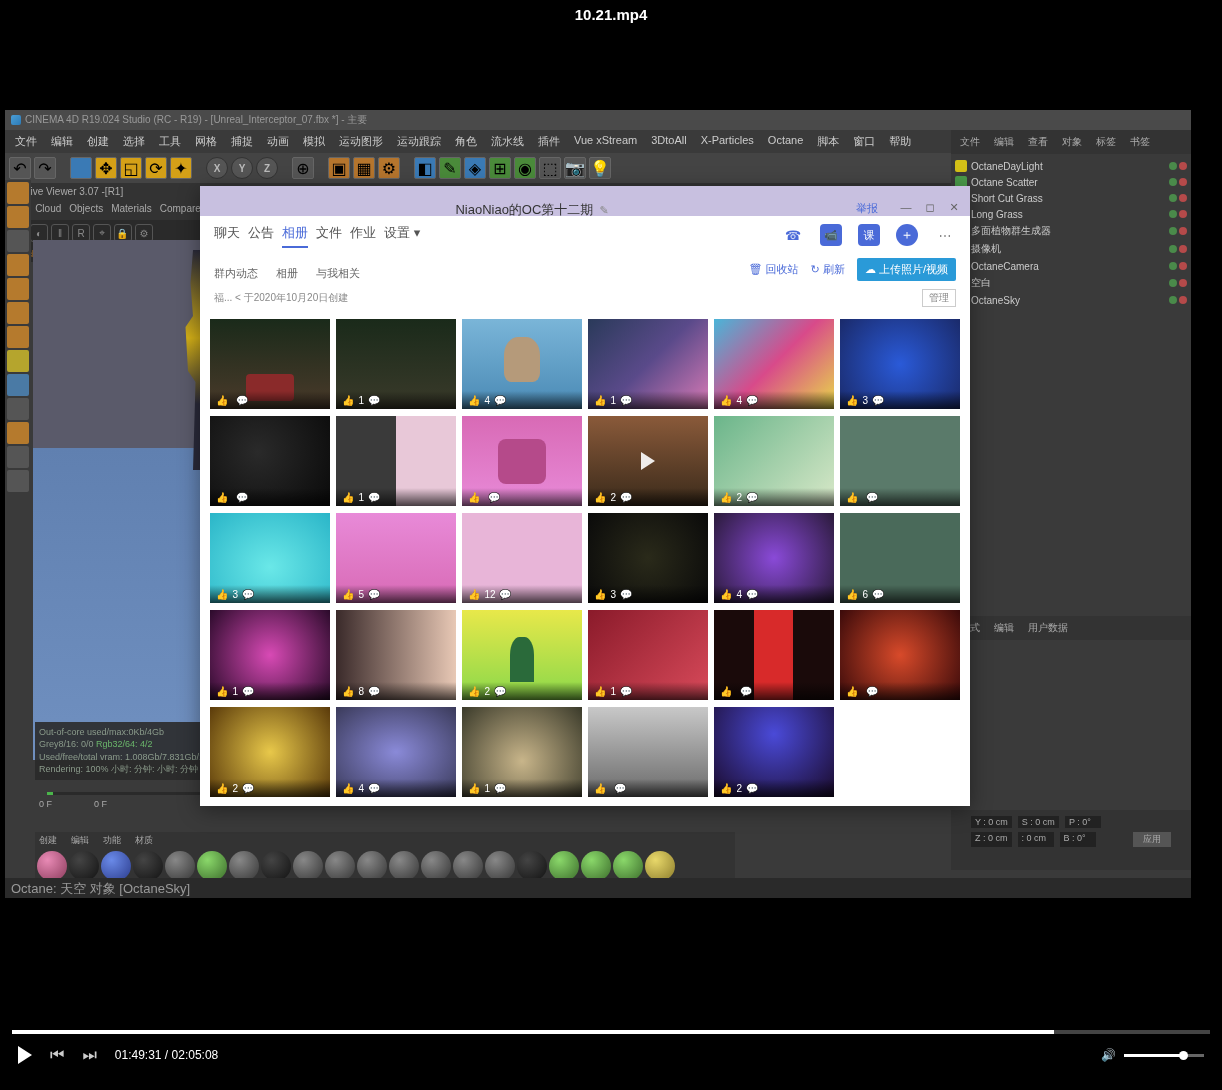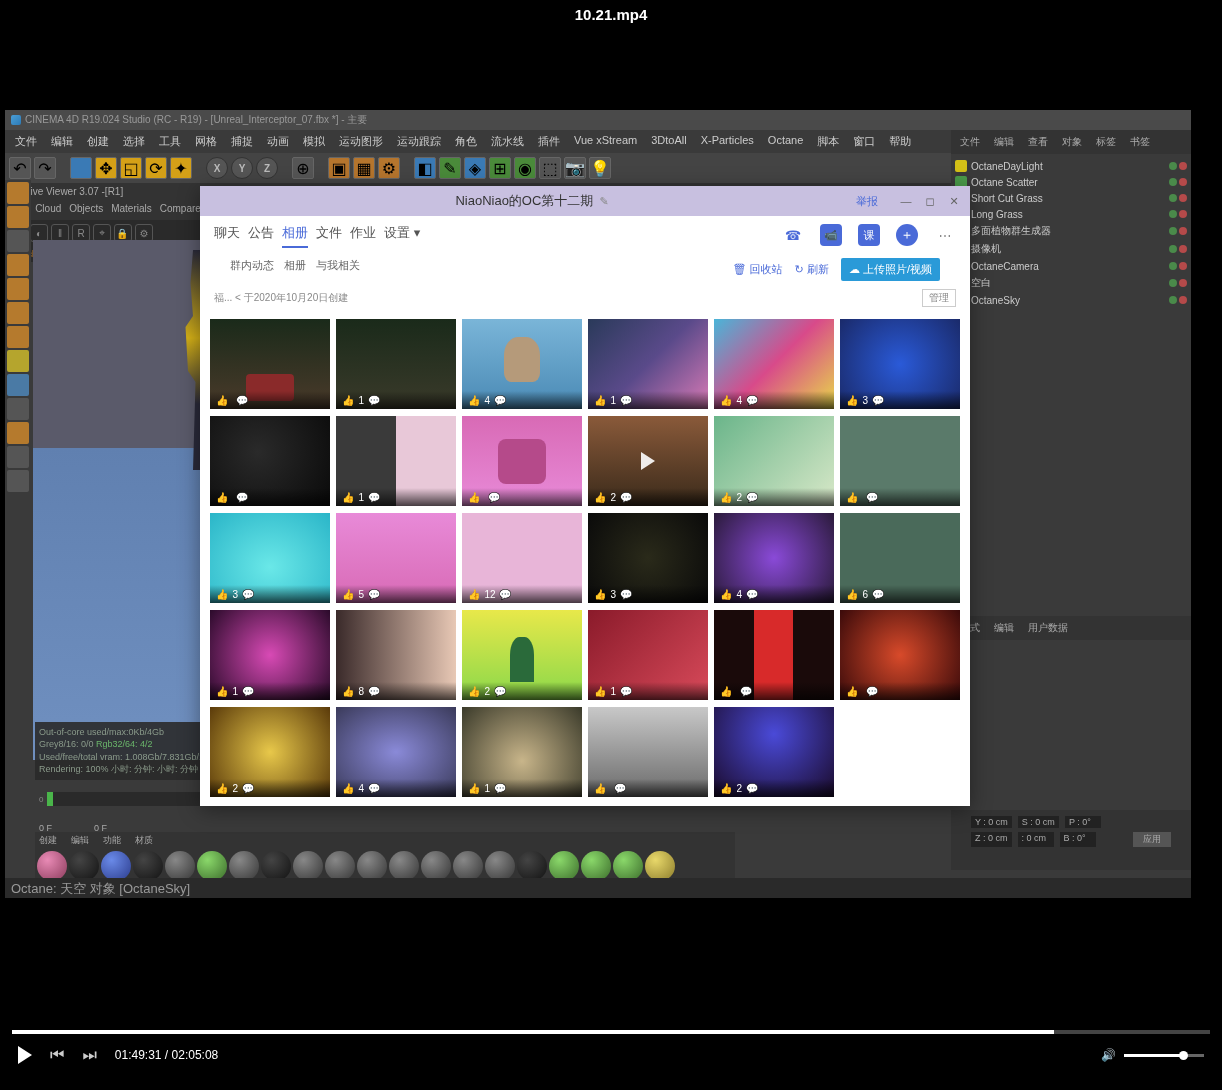--- a/index.html
+++ b/index.html
@@ -29,21 +29,21 @@
 .vtool.orange{background:#b57a2d}
 .vtool.blue{background:#4a7aa5}
 .vtool.yellow{background:#b5a52d}
 .viewport{position:absolute;left:28px;top:130px;width:700px;height:520px;background:linear-gradient(180deg,#5a5a6a 0%,#5a5a6a 40%,#6080b0 40%,#7090c0 100%)}
 .char-silhouette{position:absolute;left:140px;top:10px;width:50px;height:220px;background:linear-gradient(180deg,#2a2a3a,#d4b017 40%,#2a2a3a 70%);clip-path:polygon(40% 0,60% 0,70% 15%,65% 30%,80% 35%,75% 55%,60% 60%,65% 100%,40% 100%,45% 60%,30% 55%,25% 35%,40% 30%,35% 15%)}
 .render-info{position:absolute;left:30px;bottom:100px;background:rgba(42,42,42,.9);color:#8a9a8a;font-size:9px;padding:4px;line-height:1.4}
 .timeline{position:absolute;left:30px;bottom:70px;width:700px;height:22px;background:#3a3a3a;display:flex;align-items:center;gap:4px;padding:0 4px}
 .tl-track{flex:1;height:14px;background:#2a2a2a;position:relative}
 .tl-marker{position:absolute;left:0;width:6px;height:14px;background:#4ab54a}
 .tl-nums{font-size:8px;color:#888}
-.tl-controls{position:absolute;left:30px;bottom:43px;width:700px;height:18px;background:#3a3a3a;display:flex;align-items:center;gap:2px;padding:0 4px;font-size:9px;color:#aaa}
+.tl-controls{position:absolute;left:30px;bottom:67px;width:700px;height:18px;background:#3a3a3a;display:flex;align-items:center;gap:2px;padding:0 4px;font-size:9px;color:#aaa}
 .mat-area{position:absolute;left:30px;bottom:0;width:700px;height:48px;background:#333}
 .mat-tabs{display:flex;gap:4px;font-size:9px;color:#aaa;padding:2px 4px}
 .mat-grid{display:flex;gap:2px;padding:2px;flex-wrap:wrap}
 .mat-ball{width:30px;height:30px;border-radius:15px;background:radial-gradient(circle at 35% 30%,#888,#333)}
 .mat-ball.pink{background:radial-gradient(circle at 35% 30%,#e88ab5,#8a3a5a)}
 .mat-ball.blue{background:radial-gradient(circle at 35% 30%,#6a8ae8,#2a3a8a)}
 .mat-ball.green{background:radial-gradient(circle at 35% 30%,#8ad86a,#3a6a2a)}
 .mat-ball.yellow{background:radial-gradient(circle at 35% 30%,#e8d86a,#8a7a2a)}
 .mat-ball.dark{background:radial-gradient(circle at 35% 30%,#444,#111)}
 .right-panel{position:absolute;right:0;top:20px;width:240px;height:740px;background:#3a3a3a}
@@ -59,37 +59,37 @@
 .obj-dots{margin-left:auto;display:flex;gap:2px}
 .dot{width:8px;height:8px;border-radius:4px;background:#4a8a4a}
 .dot.r{background:#b54a4a}
 .coord-panel{position:absolute;right:0;bottom:10px;width:240px;height:60px;background:#333;padding:4px;font-size:9px;color:#aaa}
 .coord-row{display:flex;gap:6px;padding:2px 16px}
 .coord-field{background:#222;padding:1px 4px;min-width:36px}
 .coord-btn{background:#555;padding:1px 10px;margin-left:auto}
 .status-bar{position:absolute;bottom:-18px;left:0;width:100%;height:20px;background:#2a2a2a;color:#999;font-size:13px;padding:2px 6px}
 
 .gallery-win{position:absolute;left:200px;top:186px;width:770px;height:620px;background:#fff;box-shadow:0 4px 20px rgba(0,0,0,.4);display:flex;flex-direction:column}
-.gal-titlebar{background:#c8c0e0;height:28px;display:flex;align-items:center;padding:15px 8px;color:#333;font-size:13px}
+.gal-titlebar{background:#c8c0e0;height:28px;display:flex;align-items:flex-start;padding:15px 8px;color:#333;font-size:13px}
 .gal-title{flex:1;text-align:center}
 .gal-title-icon{color:#888;margin-left:6px;font-size:11px}
 .win-btns{display:flex;gap:8px;font-size:11px;color:#666}
 .win-btn{width:16px;text-align:center;cursor:pointer}
 .gal-headlink{color:#4a6ad8;font-size:11px;margin-right:20px}
 .gal-tabs{display:flex;gap:8px;padding:8px 14px 6px;font-size:13px;color:#555;align-items:flex-start}
 .gal-tab{cursor:pointer;padding-bottom:4px}
 .gal-tab.active{color:#4a6ad8;border-bottom:2px solid #4a6ad8}
 .gal-icons{margin-left:auto;display:flex;gap:16px;align-items:center}
 .gal-icon{width:22px;height:22px;border-radius:11px;display:flex;align-items:center;justify-content:center;font-size:13px;cursor:pointer}
 .gal-icon.phone{color:#4a6ad8}
 .gal-icon.video{background:#4a6ad8;color:#fff;border-radius:4px;font-size:11px}
 .gal-icon.cls{background:#4a6ad8;color:#fff;border-radius:4px;font-size:11px}
 .gal-icon.plus{background:#4a6ad8;color:#fff}
 .gal-icon.more{color:#666}
-.gal-subtabs{display:flex;gap:10px;padding:4px 30px;font-size:11px;color:#666;align-items:flex-start}
+.gal-subtabs{display:flex;gap:18px;padding:4px 14px;font-size:11px;color:#666;align-items:flex-end}
 .gal-subtabs .right{margin-left:auto;display:flex;gap:12px;align-items:center}
 .gal-upload{background:#2a9ad8;color:#fff;padding:4px 8px;font-size:11px;border-radius:2px;cursor:pointer}
 .gal-link{color:#4a6ad8;cursor:pointer}
 .gal-meta{padding:4px 14px;font-size:10px;color:#888;display:flex;align-items:center}
 .gal-meta .mgr{margin-left:auto;border:1px solid #ccc;padding:1px 6px;font-size:10px;cursor:pointer}
 .gal-grid{flex:1;overflow:auto;padding:8px 10px;display:grid;grid-template-columns:repeat(6,1fr);gap:6px;background:#fff}
 .thumb{position:relative;aspect-ratio:4/3;background:#333;overflow:hidden;cursor:pointer}
 .thumb-img{position:absolute;inset:0}
 .thumb-overlay{position:absolute;bottom:0;left:0;right:0;height:18px;background:linear-gradient(180deg,transparent,rgba(0,0,0,.7));display:flex;align-items:center;gap:4px;padding:0 6px;color:#fff;font-size:10px}
 .like-icon{font-size:10px}

